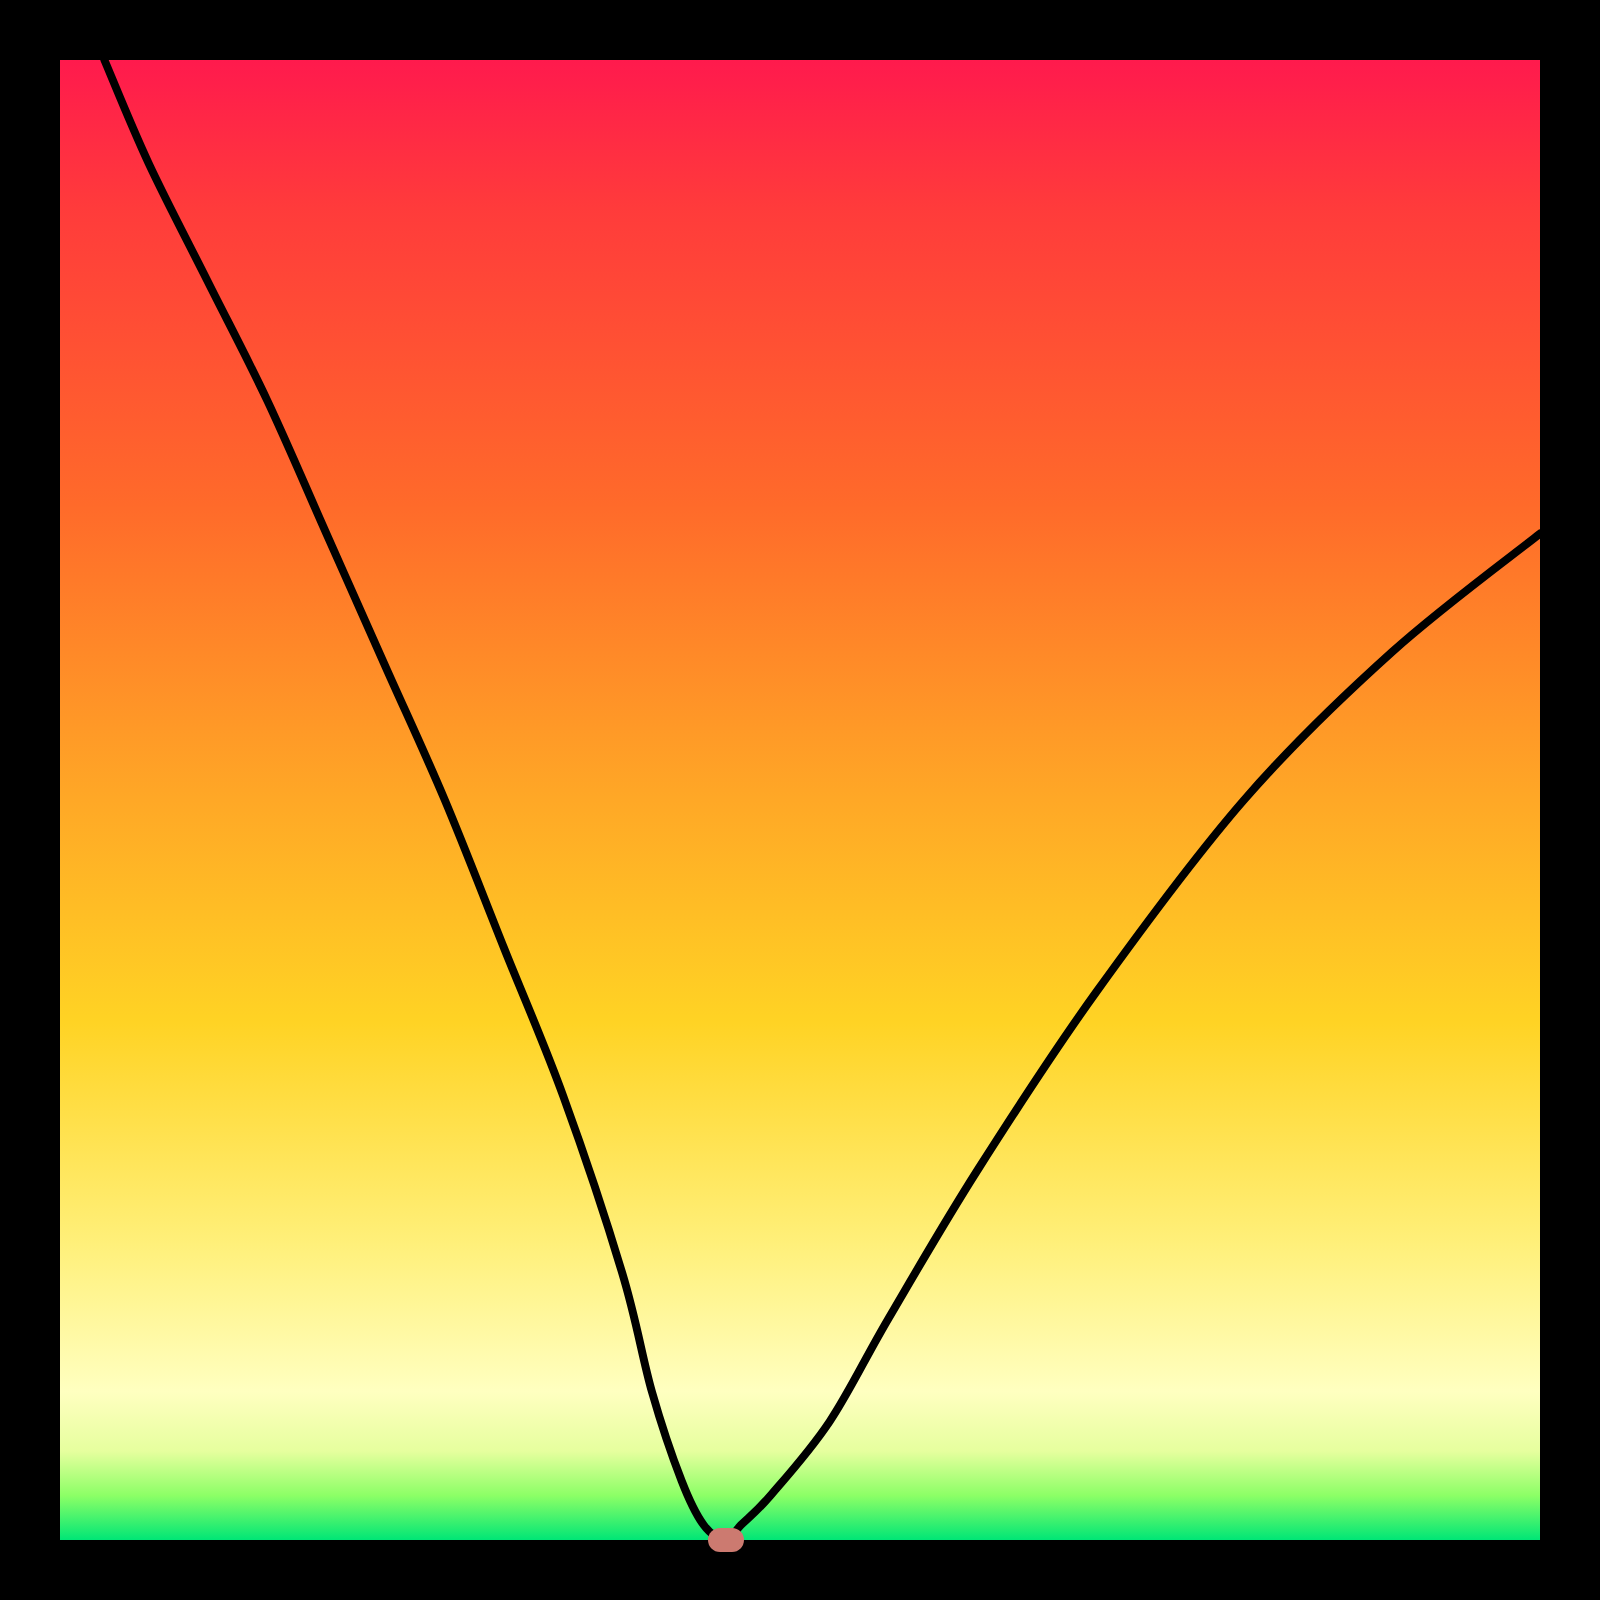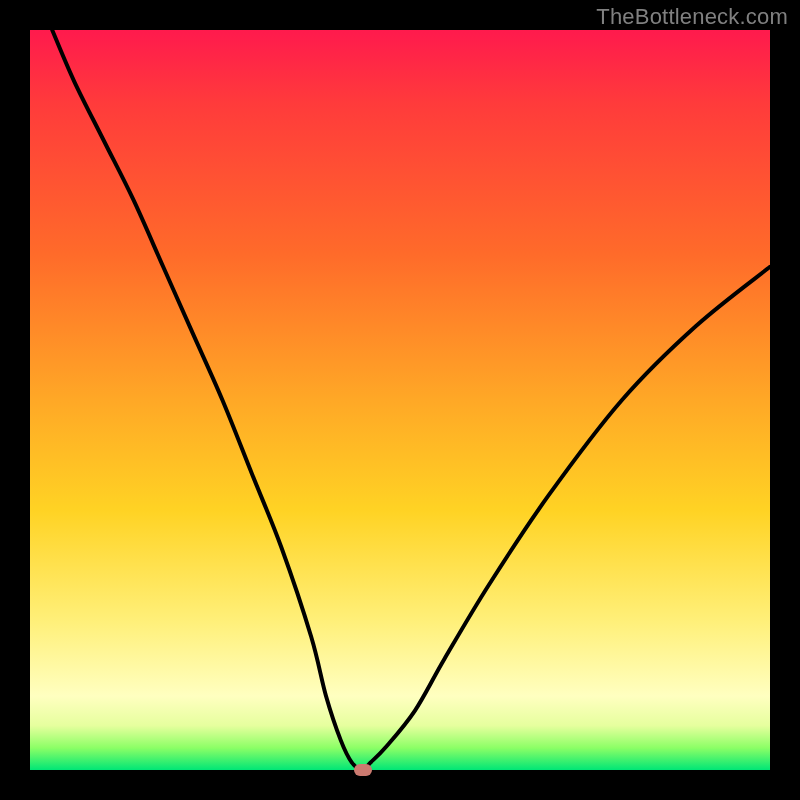--- a/index.html
+++ b/index.html
@@ -70,15 +70,14 @@
   <div class="plot-area">
 
     <svg class="curve" viewBox="0 0 740 740" preserveAspectRatio="none">
       <path id="curve-path" fill="none" stroke="#000" stroke-width="4" stroke-linecap="round" stroke-linejoin="round" d="M 22.2 0 C 25.9 8.633333333333326, 35.766666666666666 33.299999999999955, 44.4 51.799999999999955 C 53.03333333333333 70.29999999999995, 64.13333333333333 91.26666666666667, 74 111 C 83.86666666666667 130.73333333333332, 93.73333333333335 149.23333333333326, 103.60000000000001 170.19999999999993 C 113.46666666666667 191.1666666666666, 123.33333333333331 214.59999999999994, 133.2 236.79999999999995 C 143.06666666666666 259, 152.93333333333334 281.20000000000005, 162.8 303.40000000000003 C 172.66666666666669 325.6, 182.53333333333333 346.56666666666666, 192.4 370 C 202.26666666666668 393.43333333333334, 212.13333333333333 419.3333333333333, 222 444 C 231.86666666666667 468.6666666666667, 241.73333333333335 490.8666666666667, 251.60000000000002 518 C 261.4666666666667 545.1333333333333, 273.8 582.1333333333333, 281.2 606.8 C 288.59999999999997 631.4666666666666, 291.06666666666666 648.7333333333333, 296 666 C 300.93333333333334 683.2666666666667, 306.48333333333335 699.3, 310.8 710.4 C 315.1166666666667 721.5, 318.2 727.6666666666667, 321.9 732.6 C 325.59999999999997 737.5333333333333, 329.91666666666663 740, 333 740 C 336.08333333333337 740, 336.70000000000005 736.3000000000001, 340.40000000000003 732.6 C 344.1 728.9, 347.8 726.4333333333333, 355.2 717.8 C 362.59999999999997 709.1666666666666, 374.93333333333334 695.5999999999999, 384.8 680.8 C 394.6666666666667 666, 402.0666666666667 649.9666666666667, 414.40000000000003 629 C 426.73333333333335 608.0333333333333, 441.53333333333336 582.1333333333333, 458.8 555 C 476.06666666666666 527.8666666666667, 495.8 497.0333333333333, 518 466.2 C 540.2 435.3666666666667, 567.3333333333334 398.3666666666667, 592 370 C 616.6666666666666 341.6333333333333, 641.3333333333334 318.2, 666 296 C 690.6666666666666 273.8, 727.6666666666666 246.66666666666663, 740 236.79999999999995"></path>
     </svg>
 
     <div class="marker" id="min-marker" style="left: 324px; top: 734px;"></div>
 
   </div>
 
-  <div class="watermark">TheBottleneck.com</div>
 
 </div>
 
 </body></html>

